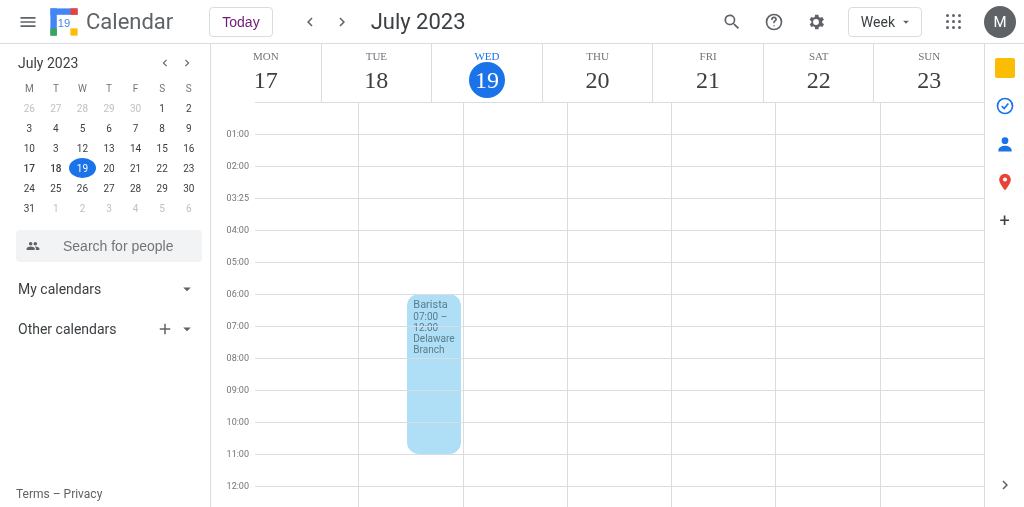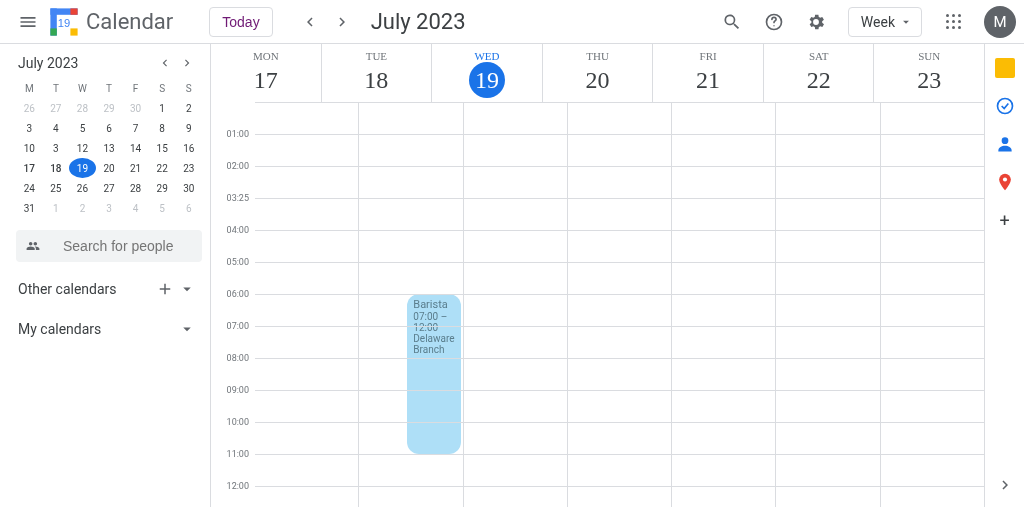--- a/index.html
+++ b/index.html
@@ -249,39 +249,42 @@
       </div>
 
     <div class="search-ppl">
       <svg width="18" height="18" viewBox="0 0 24 24" fill="#5f6368">
           <path d="M16 11c1.66 0 3-1.34 3-3s-1.34-3-3-3-3 1.34-3 3 1.34 3 3 3zm-8 0c1.66 0 3-1.34 3-3S9.66 5 8 5 5 6.34 5 8s1.34 3 3 3zm0 2c-2.33 0-7 1.17-7 3.5V19h14v-2.5c0-2.33-4.67-3.5-7-3.5zm8 0c-.3 0-.6 0-.92.04C16.2 14 17 15.1 17 16.5V19h6v-2.5c0-2.33-4.67-3.5-7-3.5z"></path>
         </svg>
       <input type="text" placeholder="Search for people" style="">
     </div>
 
     <div class="cal-sec">
+      <span>My calendars</span>
+      <div class="icons">
+          <svg width="18" height="18" viewBox="0 0 24 24" fill="#5f6368">
+            <path d="M7 10l5 5 5-5z"></path>
+          </svg>
+        </div>
+    </div>
+    <div class="cal-sec">
       <span>Other calendars</span>
       <div class="icons">
         <svg width="18" height="18" viewBox="0 0 24 24" fill="#5f6368">
             <path d="M19 13h-6v6h-2v-6H5v-2h6V5h2v6h6v2z"></path>
           </svg>
         <svg width="18" height="18" viewBox="0 0 24 24" fill="#5f6368">
             <path d="M7 10l5 5 5-5z"></path>
           </svg>
       </div>
     </div>
-    <div class="cal-sec">
-      <span>My calendars</span>
-      <div class="icons">
-          <svg width="18" height="18" viewBox="0 0 24 24" fill="#5f6368">
-            <path d="M7 10l5 5 5-5z"></path>
-          </svg>
-        </div>
-    </div>
-
+
+    <div class="terms">
+      <a href="#">Terms</a> – <a href="#">Privacy</a>
+    </div>
   </div>
 
   <div class="main">
     <div class="grid-wrap">
       <div class="day-head">
         <div class="day-cols" id="day-head-cols">
             <div class="day-col-h"><div class="dow">Mon</div><div class="dnum">17</div></div>
             <div class="day-col-h"><div class="dow">Tue</div><div class="dnum">18</div></div>
             <div class="day-col-h"><div class="dow today">Wed</div><div class="dnum today">19</div></div>
             <div class="day-col-h"><div class="dow">Thu</div><div class="dnum">20</div></div>

